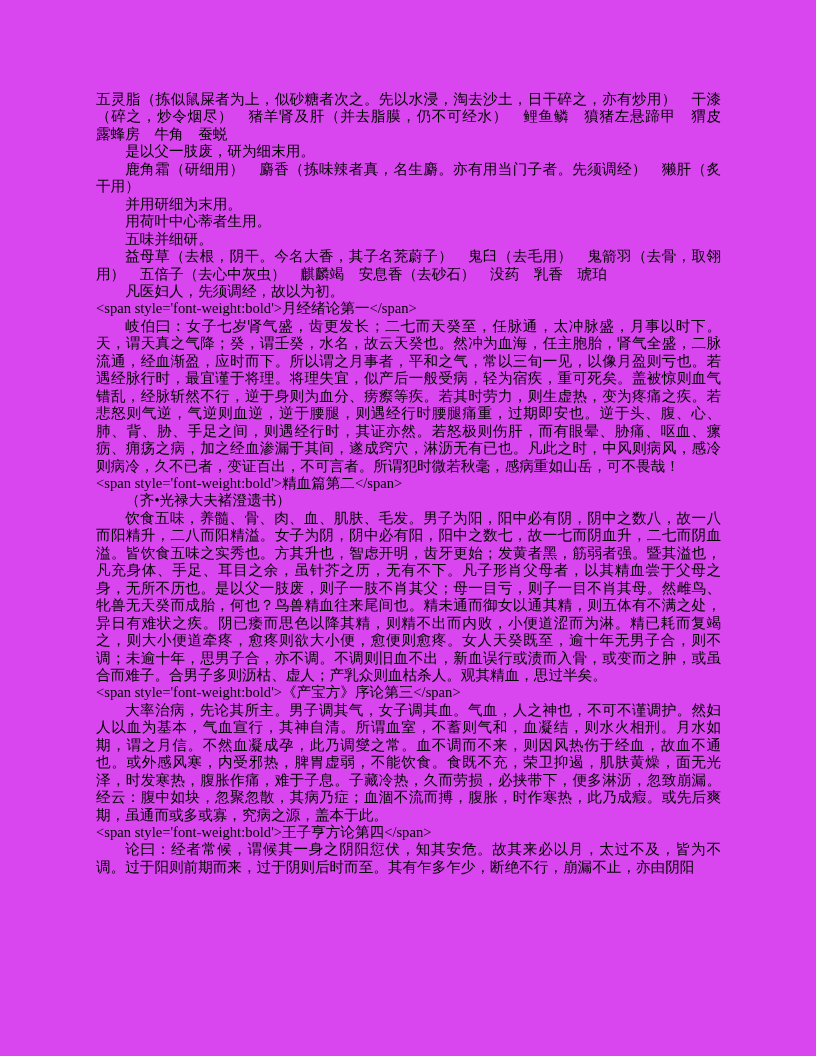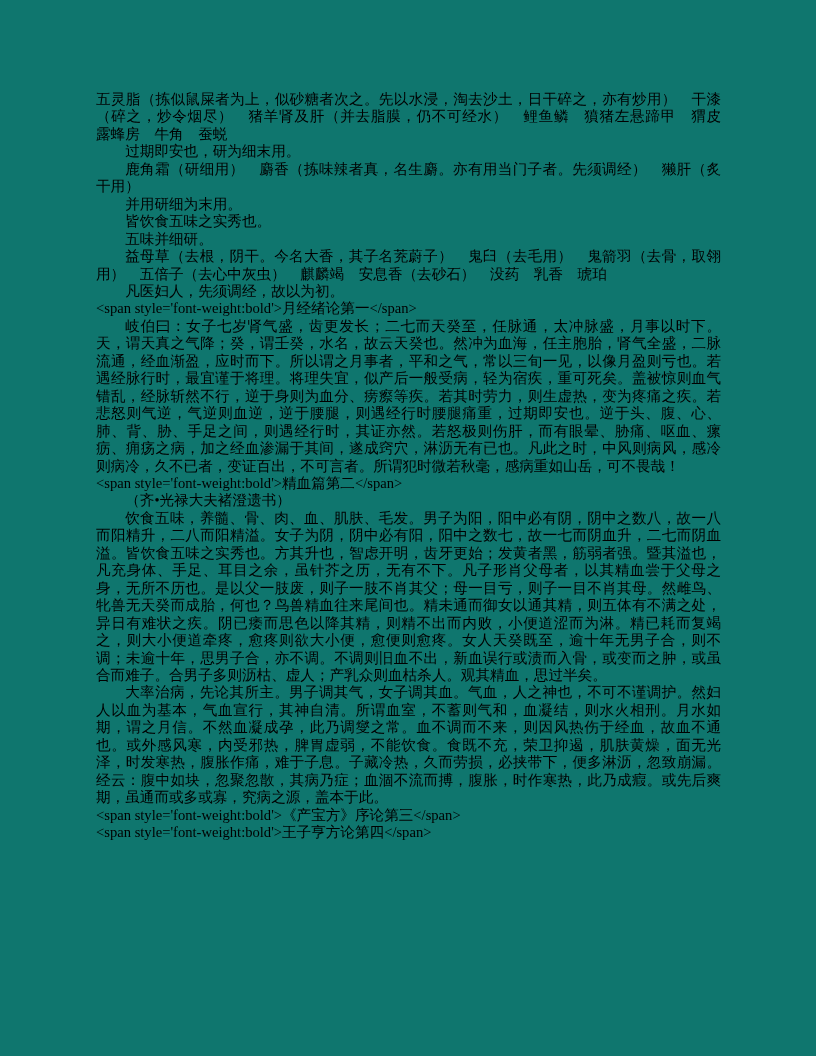--- a/index.html
+++ b/index.html
@@ -10,21 +10,21 @@
   body {
     width: 816px;
     height: 1056px;
     overflow: hidden;
   }
   .page {
     box-sizing: border-box;
     width: 816px;
     height: 1056px;
     padding: 91px 95px 80px 96px;
-    background: #0f766e;
+    background: #d946ef;
     color: #000000;
   }
   .doc {
     font-family: "Liberation Serif", "DejaVu Serif", serif;
     font-size: 14.6px;
     line-height: 17.45px;
     text-align: justify;
     text-justify: inter-ideograph;
     word-break: break-all;
   }
@@ -38,29 +38,30 @@
   .para.flush {
     text-indent: 0;
   }
 </style>
 </head>
 <body>
 
 <div class="page">
   <div class="doc">
       <p class="para flush">五灵脂（拣似鼠屎者为上，似砂糖者次之。先以水浸，淘去沙土，日干碎之，亦有炒用）　干漆（碎之，炒令烟尽）　猪羊肾及肝（并去脂膜，仍不可经水）　鲤鱼鳞　獖猪左悬蹄甲　猬皮　露蜂房　牛角　蚕蜕</p>
-      <p class="para indent">过期即安也，研为细末用。</p>
+      <p class="para indent">是以父一肢废，研为细末用。</p>
       <p class="para indent">鹿角霜（研细用）　麝香（拣味辣者真，名生麝。亦有用当门子者。先须调经）　獭肝（炙干用）</p>
       <p class="para indent">并用研细为末用。</p>
-      <p class="para indent">皆饮食五味之实秀也。</p>
+      <p class="para indent">用荷叶中心蒂者生用。</p>
       <p class="para indent">五味并细研。</p>
       <p class="para indent">益母草（去根，阴干。今名大香，其子名茺蔚子）　鬼臼（去毛用）　鬼箭羽（去骨，取翎用）　五倍子（去心中灰虫）　麒麟竭　安息香（去砂石）　没药　乳香　琥珀</p>
       <p class="para indent">凡医妇人，先须调经，故以为初。</p>
       <p class="para flush">&lt;span style='font-weight:bold'&gt;月经绪论第一&lt;/span&gt;</p>
       <p class="para indent">岐伯曰：女子七岁肾气盛，齿更发长；二七而天癸至，任脉通，太冲脉盛，月事以时下。天，谓天真之气降；癸，谓壬癸，水名，故云天癸也。然冲为血海，任主胞胎，肾气全盛，二脉流通，经血渐盈，应时而下。所以谓之月事者，平和之气，常以三旬一见，以像月盈则亏也。若遇经脉行时，最宜谨于将理。将理失宜，似产后一般受病，轻为宿疾，重可死矣。盖被惊则血气错乱，经脉斩然不行，逆于身则为血分、痨瘵等疾。若其时劳力，则生虚热，变为疼痛之疾。若悲怒则气逆，气逆则血逆，逆于腰腿，则遇经行时腰腿痛重，过期即安也。逆于头、腹、心、肺、背、胁、手足之间，则遇经行时，其证亦然。若怒极则伤肝，而有眼晕、胁痛、呕血、瘰疬、痈疡之病，加之经血渗漏于其间，遂成窍穴，淋沥无有已也。凡此之时，中风则病风，感冷则病冷，久不已者，变证百出，不可言者。所谓犯时微若秋毫，感病重如山岳，可不畏哉！</p>
       <p class="para flush">&lt;span style='font-weight:bold'&gt;精血篇第二&lt;/span&gt;</p>
       <p class="para indent">（齐•光禄大夫褚澄遗书）</p>
       <p class="para indent">饮食五味，养髓、骨、肉、血、肌肤、毛发。男子为阳，阳中必有阴，阴中之数八，故一八而阳精升，二八而阳精溢。女子为阴，阴中必有阳，阳中之数七，故一七而阴血升，二七而阴血溢。皆饮食五味之实秀也。方其升也，智虑开明，齿牙更始；发黄者黑，筋弱者强。暨其溢也，凡充身体、手足、耳目之余，虽针芥之历，无有不下。凡子形肖父母者，以其精血尝于父母之身，无所不历也。是以父一肢废，则子一肢不肖其父；母一目亏，则子一目不肖其母。然雌鸟、牝兽无天癸而成胎，何也？鸟兽精血往来尾间也。精未通而御女以通其精，则五体有不满之处，异日有难状之疾。阴已痿而思色以降其精，则精不出而内败，小便道涩而为淋。精已耗而复竭之，则大小便道牵疼，愈疼则欲大小便，愈便则愈疼。女人天癸既至，逾十年无男子合，则不调；未逾十年，思男子合，亦不调。不调则旧血不出，新血误行或渍而入骨，或变而之肿，或虽合而难子。合男子多则沥枯、虚人；产乳众则血枯杀人。观其精血，思过半矣。</p>
+      <p class="para flush">&lt;span style='font-weight:bold'&gt;《产宝方》序论第三&lt;/span&gt;</p>
       <p class="para indent">大率治病，先论其所主。男子调其气，女子调其血。气血，人之神也，不可不谨调护。然妇人以血为基本，气血宣行，其神自清。所谓血室，不蓄则气和，血凝结，则水火相刑。月水如期，谓之月信。不然血凝成孕，此乃调燮之常。血不调而不来，则因风热伤于经血，故血不通也。或外感风寒，内受邪热，脾胃虚弱，不能饮食。食既不充，荣卫抑遏，肌肤黄燥，面无光泽，时发寒热，腹胀作痛，难于子息。子藏冷热，久而劳损，必挟带下，便多淋沥，忽致崩漏。经云：腹中如块，忽聚忽散，其病乃症；血涸不流而搏，腹胀，时作寒热，此乃成瘕。或先后爽期，虽通而或多或寡，究病之源，盖本于此。</p>
-      <p class="para flush">&lt;span style='font-weight:bold'&gt;《产宝方》序论第三&lt;/span&gt;</p>
       <p class="para flush">&lt;span style='font-weight:bold'&gt;王子亨方论第四&lt;/span&gt;</p>
+      <p class="para indent">论曰：经者常候，谓候其一身之阴阳愆伏，知其安危。故其来必以月，太过不及，皆为不调。过于阳则前期而来，过于阴则后时而至。其有乍多乍少，断绝不行，崩漏不止，亦由阴阳</p>
     </div>
 </div>
 
 </body></html>

